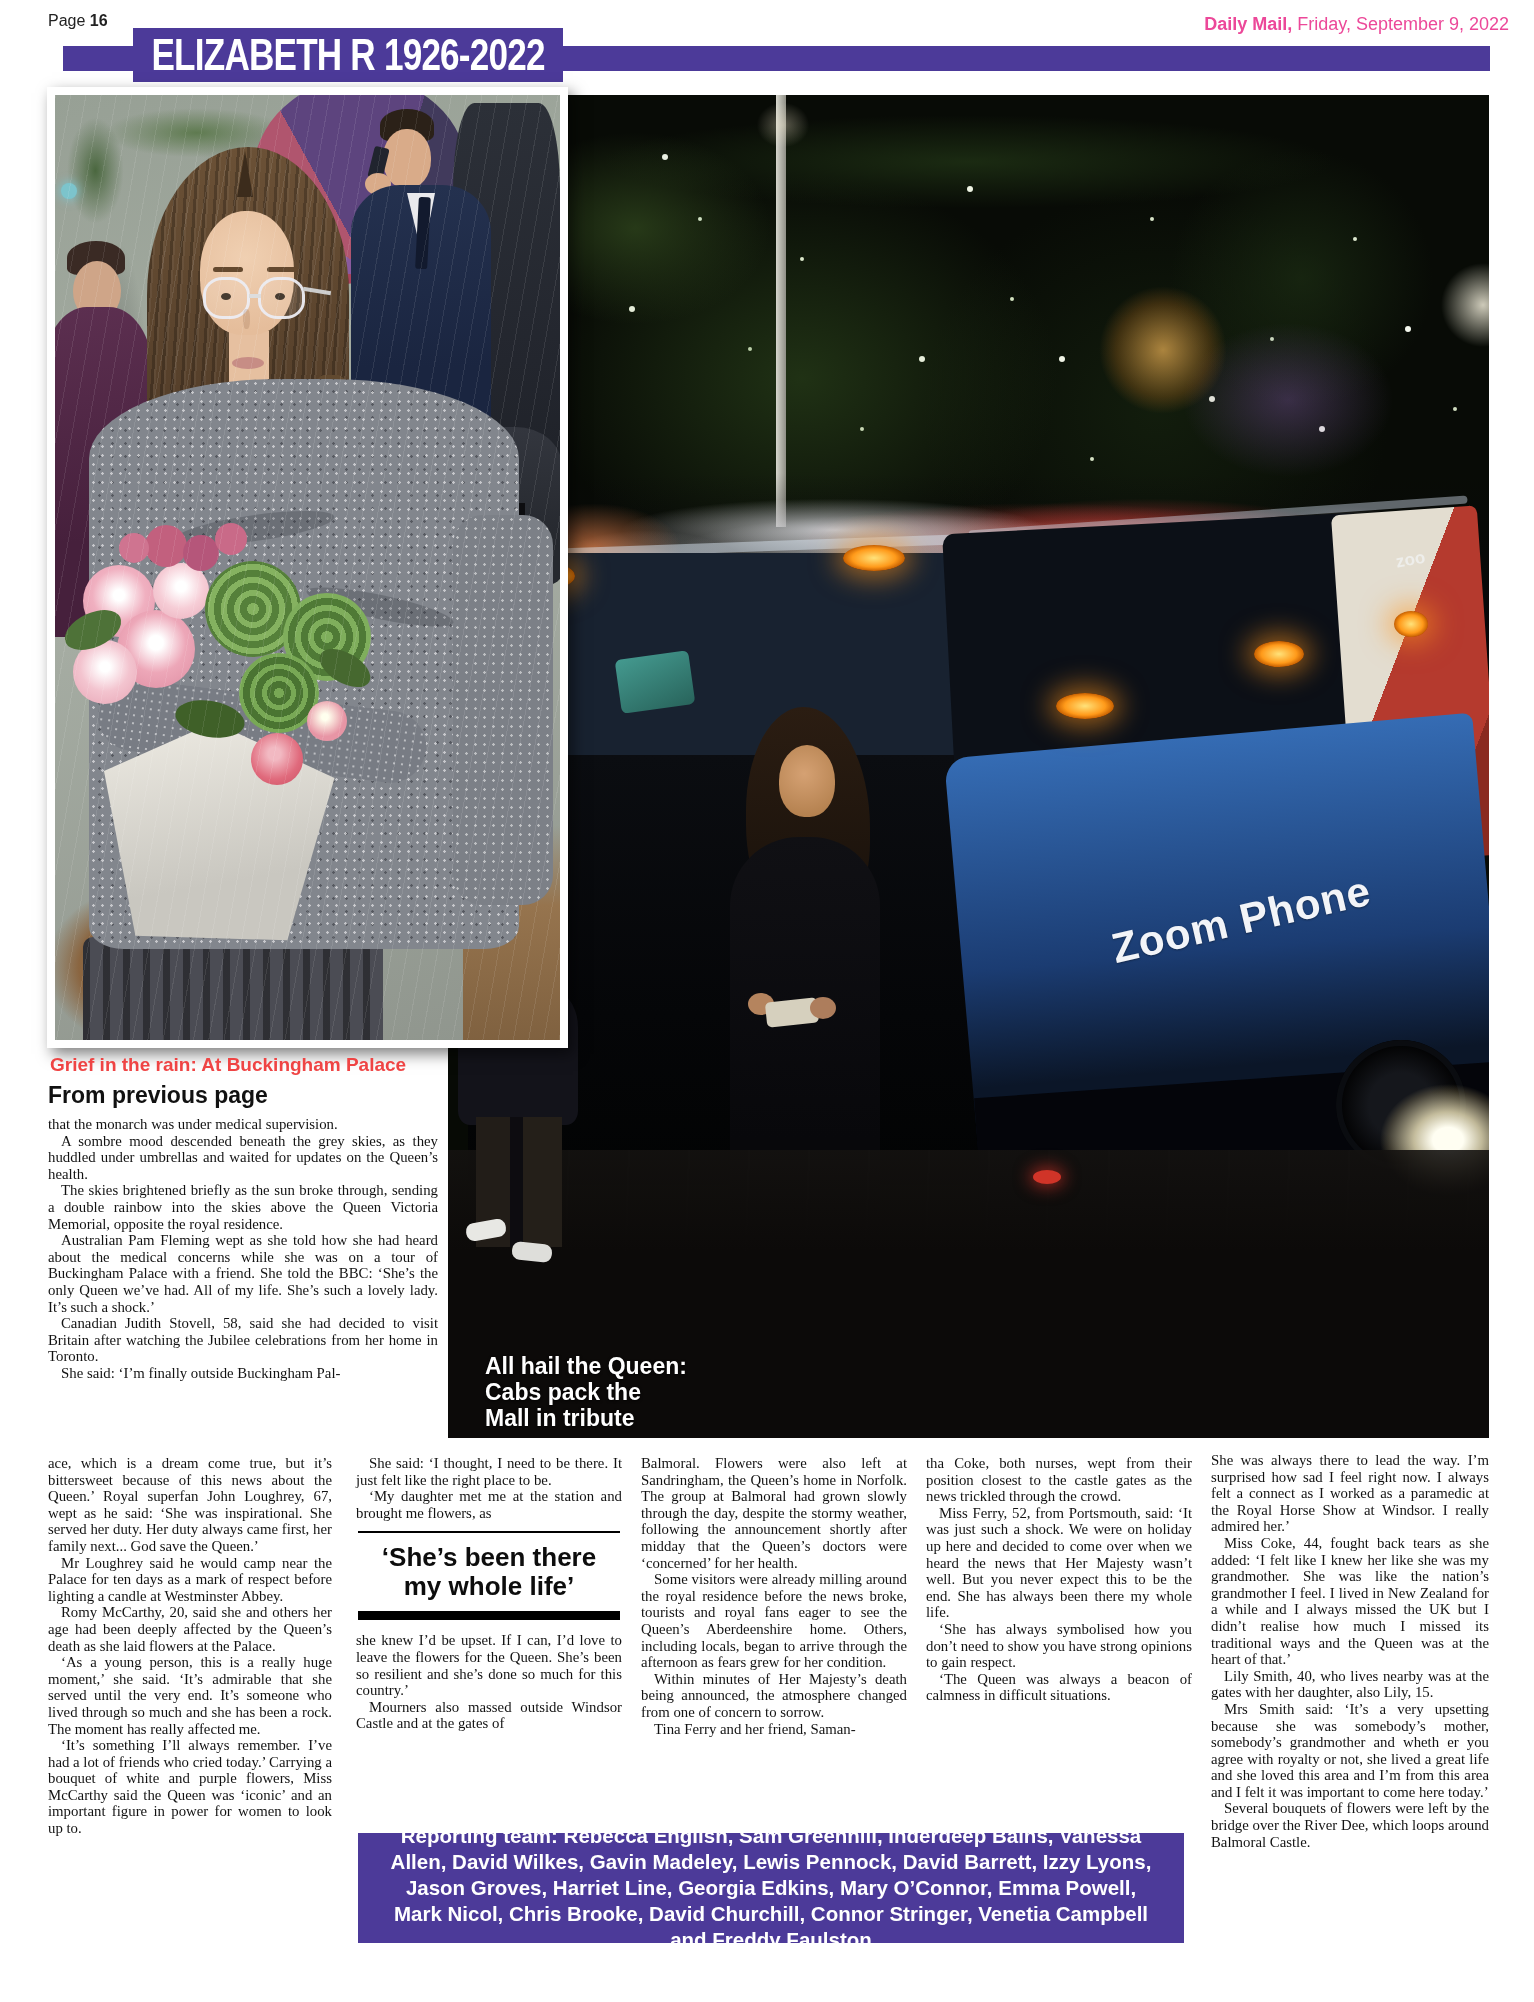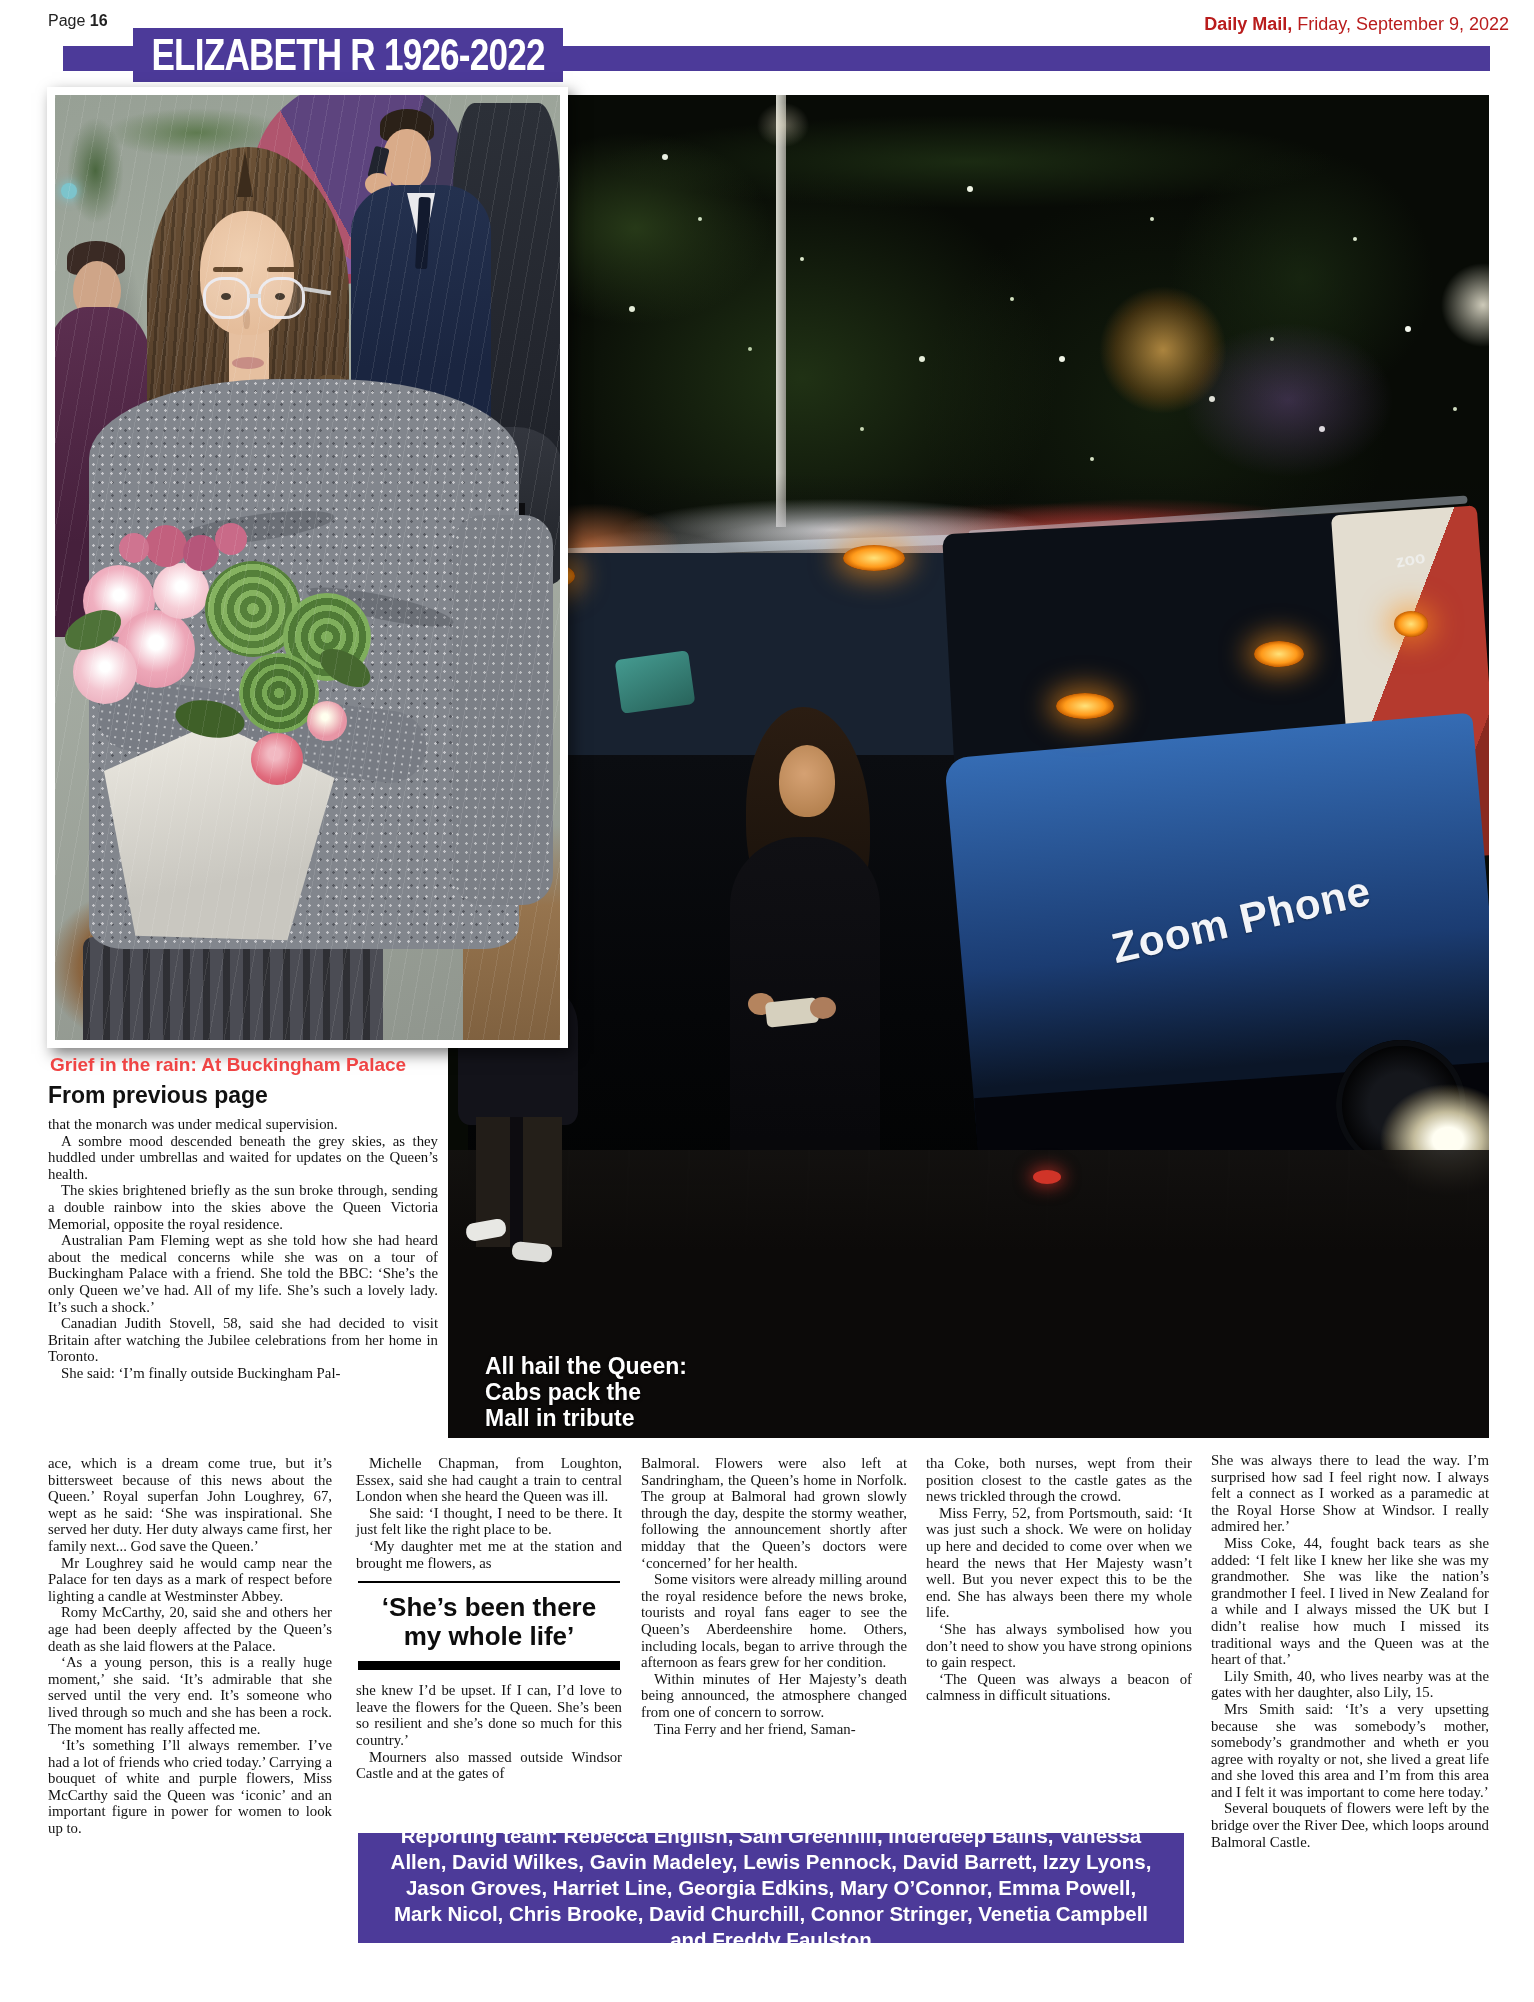--- a/index.html
+++ b/index.html
@@ -3,21 +3,21 @@
 <meta charset="utf-8">
 <style>
   html,body{margin:0;padding:0;background:#e9e9e9;}
   .page{position:relative;width:1534px;height:2002px;background:#ffffff;overflow:hidden;
         font-family:"Liberation Serif",serif;color:#111;padding-left:20px;}
   .abs{position:absolute;}
 
   
   .pagenum{left:48px;top:12px;font-family:"Liberation Sans",sans-serif;font-size:16px;color:#222;}
   .pagenum b{font-weight:700;}
-  .masthead{right:45px;top:14px;font-family:"Liberation Sans",sans-serif;font-size:18px;color:#b91c1c;}
+  .masthead{right:45px;top:14px;font-family:"Liberation Sans",sans-serif;font-size:18px;color:#ec4899;}
   .masthead b{font-weight:700;}
 
   .stripe{background:#4c3a99;height:25px;top:46px;}
   .stripe-left{left:63px;width:72px;}
   .stripe-right{left:563px;width:927px;}
   .banner{left:133px;top:28px;width:430px;height:54px;background:#4c3a99;display:flex;align-items:center;justify-content:center;}
   .banner span{font-family:"Liberation Sans",sans-serif;font-weight:900;font-size:45px;color:#fff;
                letter-spacing:-1px;transform:scaleX(.78);white-space:nowrap;}
 
   
@@ -357,21 +357,20 @@
 
   <div class="abs body-text c1">
     <p class="noind">ace, which is a dream come true, but it’s bittersweet because of this news about the Queen.’ Royal superfan John Loughrey, 67, wept as he said: ‘She was inspirational. She served her duty. Her duty always came first, her family next... God save the Queen.’</p>
     <p>Mr Loughrey said he would camp near the Palace for ten days as a mark of respect before lighting a candle at Westminster Abbey.</p>
     <p>Romy McCarthy, 20, said she and others her age had been deeply affected by the Queen’s death as she laid flowers at the  Palace.</p>
     <p>‘As a young person, this is a really huge moment,’ she said. ‘It’s admirable that she served until the very end. It’s someone who lived through so much and she has been a rock. The moment has really affected me.</p>
     <p>‘It’s something I’ll always remember. I’ve had a lot of friends who cried today.’ Carrying a bouquet of white and purple flowers, Miss McCarthy said the Queen was ‘iconic’ and an important figure in power for women to look up to.</p>
   </div>
 
   <div class="abs body-text c2">
-    <p>Michelle Chapman, from Loughton, Essex, said she had caught a train to central London when she heard the Queen was ill.</p>
     <p>She said: ‘I thought, I need to be there. It just felt like the right place to be.</p>
     <p>‘My daughter met me at the station and brought me flowers, as</p>
     <div class="pullquote">
       <p class="pq-text">‘She’s been there</p>
       <p class="pq-text">my whole life’</p>
       <div class="pq-bar"></div>
     </div>
     <p class="noind">she knew I’d be upset. If I can, I’d love to leave the flowers for the Queen. She’s been so resilient and she’s done so much for this country.’</p>
     <p>Mourners also massed outside Windsor Castle and at the gates of</p>
   </div>

